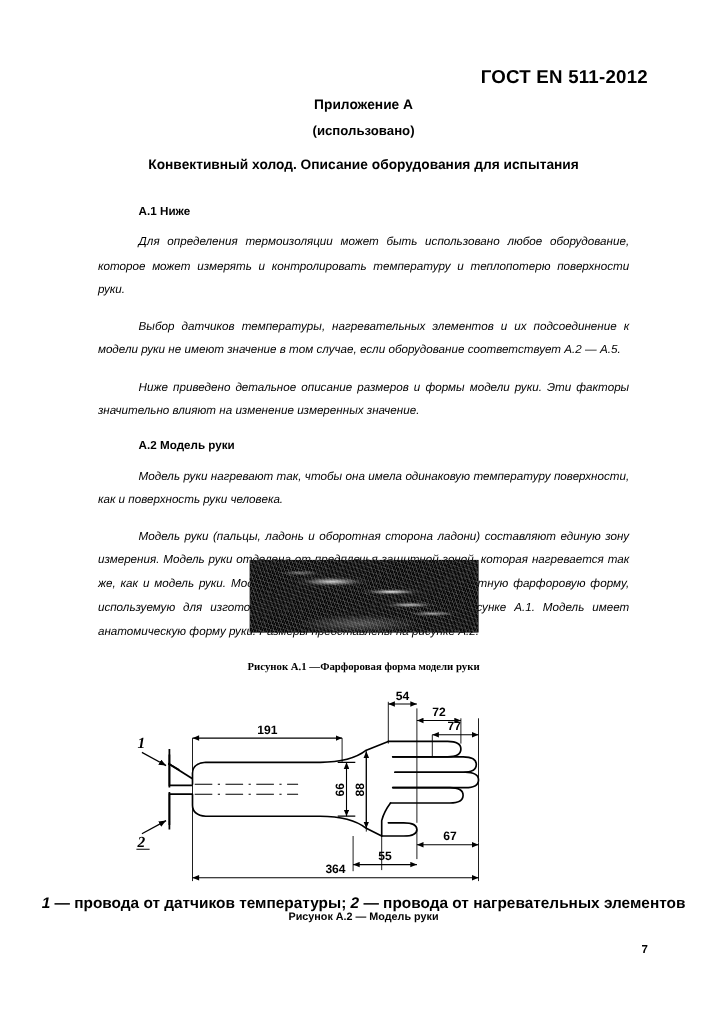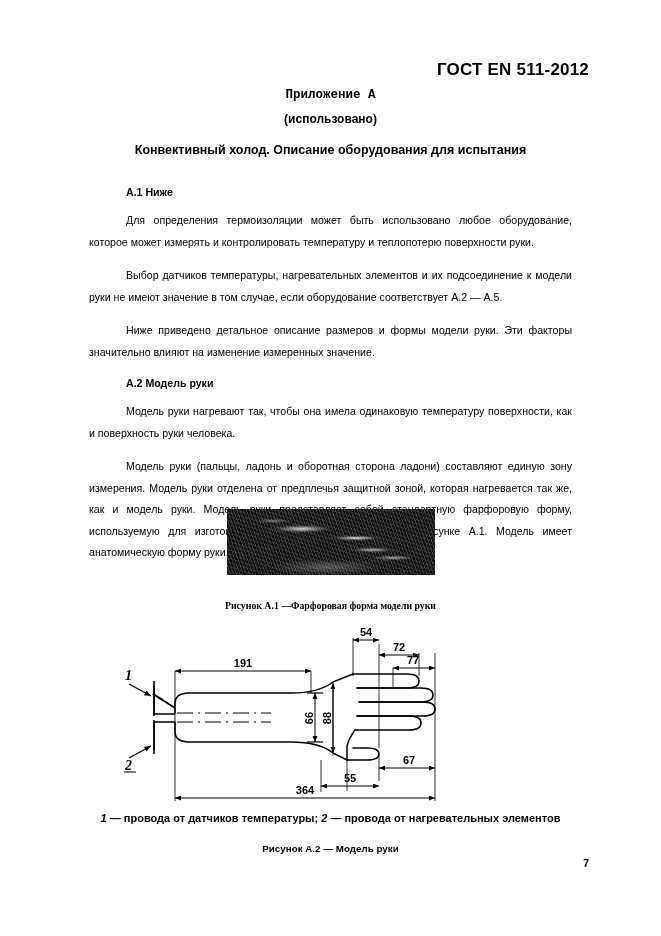--- a/index.html
+++ b/index.html
@@ -35,21 +35,20 @@
 
   
   .annex-title {
     position: absolute;
     top: 88px;
     left: 72px;
     right: 72px;
     text-align: center;
     font-size: 12.5px;
     font-weight: bold;
-    font-family: Liberation Mono, monospace;
   }
   .annex-sub {
     position: absolute;
     top: 112px;
     left: 72px;
     right: 72px;
     text-align: center;
     font-size: 12px;
     font-weight: bold;
   }
@@ -79,20 +78,21 @@
     margin-top: 14px;
   }
   p.para {
     margin: 12px 0 5px 0;
     font-size: 10.6px;
     line-height: 21.5px;
     text-align: justify;
     text-indent: 37px;
     -webkit-hyphens: none;
     hyphens: none;
+    font-style: italic;
   }
   p.para:last-child { margin-bottom: 0; }
 
   
   .fig1-wrap {
     position: absolute;
     top: 509px;
     left: 0;
     right: 0;
     text-align: center;
@@ -132,27 +132,26 @@
   .fig2-wrap {
     position: absolute;
     top: 626px;
     left: 0;
     right: 0;
     text-align: center;
   }
   .fig2-svg { display: block; margin: 0 auto; }
   .fig2-legend {
     margin-top: 4px;
-    font-size: 11px;
+    font-size: 14px;
     text-align: center;
     font-weight: bold;
   }
   .fig2-legend .num { font-style: italic; }
   .fig2-caption {
-    margin-top: 19px;
     font-size: 9.8px;
     font-weight: bold;
     text-align: center;
   }
 
   
   .page-number {
     position: absolute;
     top: 857px;
     right: 72px;

